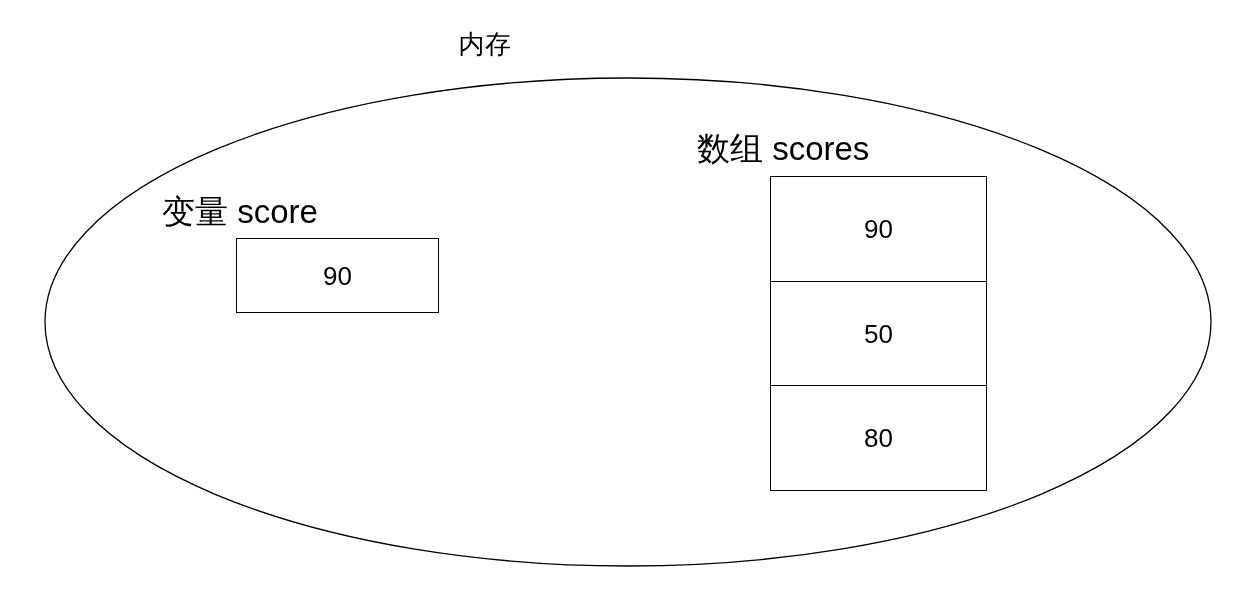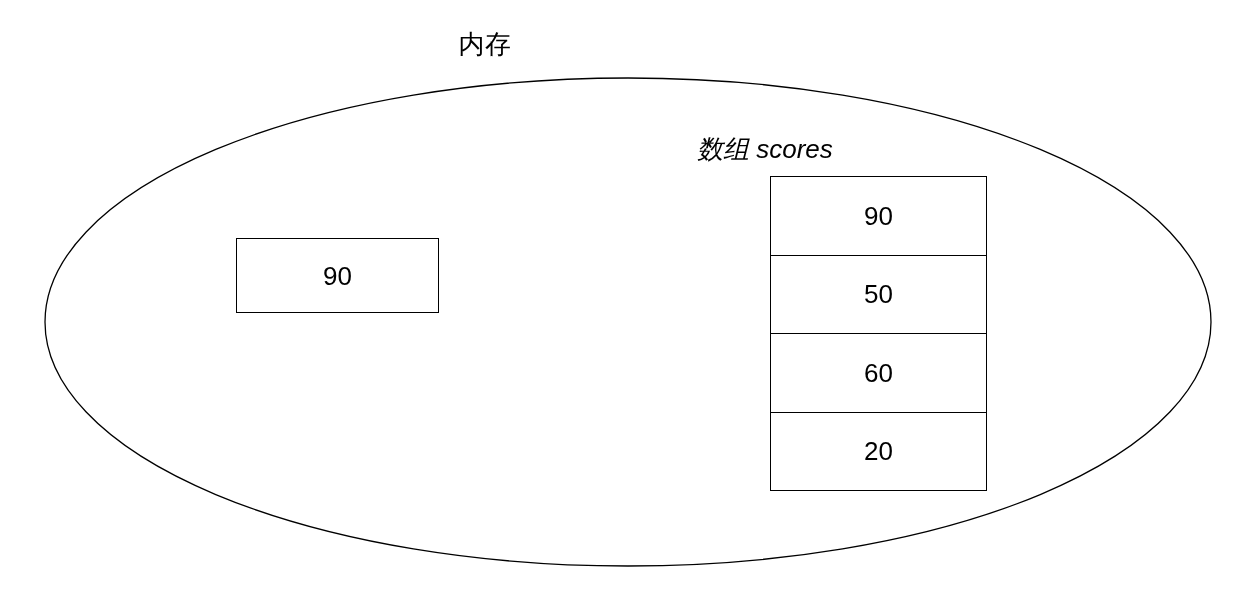--- a/index.html
+++ b/index.html
@@ -29,24 +29,23 @@
     top: 28px;
     width: 970px;
     text-align: center;
     font-size: 26px;
     line-height: 32px;
     letter-spacing: 0.5px;
     white-space: nowrap;
   }
   .label {
     position: absolute;
-    font-size: 26px;
+    font-size: 33px;
     line-height: 32px;
     white-space: nowrap;
-    font-style: italic;
   }
   #variable-label {
     left: 162px;
     top: 196px;
   }
   #array-label {
     left: 697px;
     top: 133px;
   }
   #variable-box {
@@ -98,35 +97,33 @@
 <body>
 
 <div id="canvas">
 
   <svg id="memory-ellipse-svg" viewBox="0 0 1256 596" xmlns="http://www.w3.org/2000/svg">
     <ellipse cx="628" cy="322" rx="583" ry="244" fill="#ffffff" stroke="#000000" stroke-width="1.3"></ellipse>
   </svg>
 
   <div class="diagram-title">内存</div>
 
+  <div class="label" id="variable-label">变量 score</div>
 
   <div id="variable-box">
     <span class="cell-value">90</span>
   </div>
 
   <div class="label" id="array-label">数组 scores</div>
 
   <div id="array-box">
     <div class="array-cell">
       <span class="cell-value">90</span>
     </div>
     <div class="array-cell">
       <span class="cell-value">50</span>
     </div>
     <div class="array-cell">
-      <span class="cell-value">60</span>
-    </div>
-    <div class="array-cell">
-      <span class="cell-value">20</span>
+      <span class="cell-value">80</span>
     </div>
   </div>
 
 </div>
 
 </body></html>

